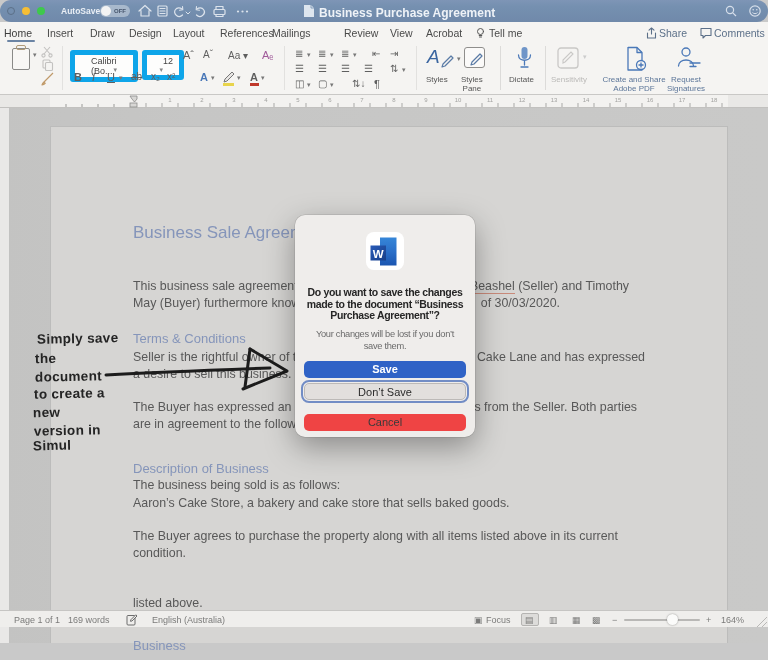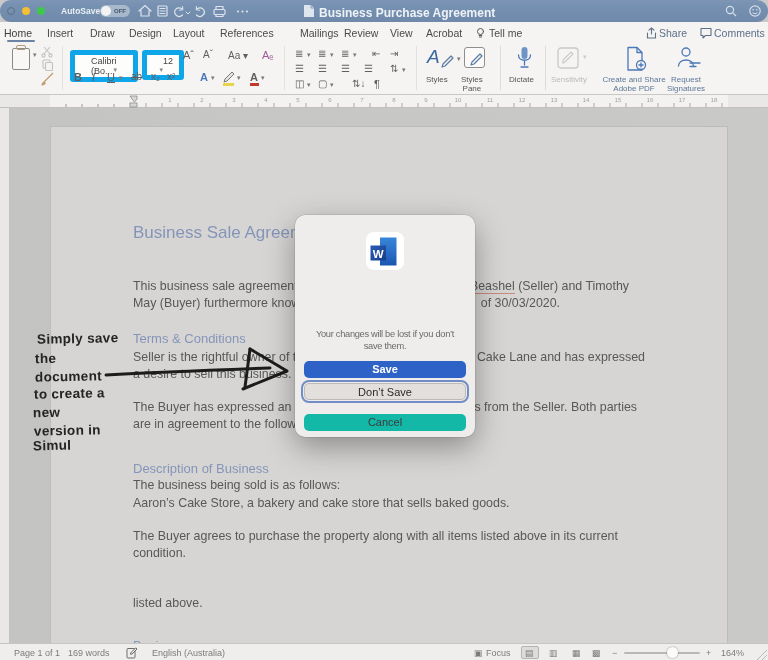--- a/index.html
+++ b/index.html
@@ -42,24 +42,24 @@
   .hand { position:absolute; font-size:13.5px; color:#242424; font-weight:600; letter-spacing:0.3px; white-space:nowrap; transform:rotate(-1.2deg); }
 
   
   #dialog { position:absolute; left:295px; top:215px; width:180px; height:222px; background:#efedeb; border-radius:10px;
      box-shadow:0 10px 30px rgba(0,0,0,0.35), 0 0 0 0.5px rgba(0,0,0,0.15); }
   #dlgTitle { position:absolute; left:5px; top:72px; width:170px; text-align:center; font-size:10.5px; font-weight:700; color:#262626; line-height:11.5px; letter-spacing:-0.35px; }
   #dlgSub { position:absolute; left:5px; top:114px; width:170px; text-align:center; font-size:9.3px; color:#6b6b6b; line-height:11.5px; letter-spacing:-0.3px; }
   .dbtn { position:absolute; left:9px; width:162px; height:17px; border-radius:5px; text-align:center; font-size:11px; line-height:17px; }
   #btnSave { top:146px; background:#2f62c6; color:#fff; font-weight:700; }
   #btnDont { top:168px; background:#e2dfdd; color:#2b2b2b; border:1px solid #bcb9b7; outline:2px solid rgba(82,116,188,0.8); outline-offset:1px; border-radius:5px; height:17px; line-height:16px; }
-  #btnCancel { top:199px; background:#14b8a6; color:#3a3a3a; }
-
-  
-  #statusbar { position:absolute; left:0; top:643px; width:768px; height:17px; background:#efeeec; border-top:1px solid #c6c5c3; font-size:9px; color:#7b7b7a; }
+  #btnCancel { top:199px; background:#ef4444; color:#3a3a3a; }
+
+  
+  #statusbar { position:absolute; left:0; top:610px; width:768px; height:17px; background:#efeeec; border-top:1px solid #c6c5c3; font-size:9px; color:#7b7b7a; }
   #statusbar span { position:absolute; top:4px; white-space:nowrap; }
 </style>
 </head>
 <body>
 
 <div id="titlebar">
   <div class="tl" style="left:7px; border:1px solid #5c7088; background:transparent;"></div>
   <div class="tl" style="left:22px; background:#f6be35;"></div>
   <div class="tl" style="left:37px; background:#3ec94c;"></div>
   <span class="tx abs" style="left:61px; top:6px; font-weight:600; font-size:8.5px;">AutoSave</span>
@@ -106,21 +106,21 @@
 </div>
 
 <div id="tabbar">
   <span class="tab" id="tabHome" style="left:4px;">Home</span>
   <div id="homeUnderline"></div>
   <span class="tab" style="left:47px;">Insert</span>
   <span class="tab" style="left:90px;">Draw</span>
   <span class="tab" style="left:129px;">Design</span>
   <span class="tab" style="left:173px;">Layout</span>
   <span class="tab" style="left:220px;">References</span>
-  <span class="tab" style="left:300px;">Mailings</span>
+  <span class="tab" style="left:272px;">Mailings</span>
   <span class="tab" style="left:344px;">Review</span>
   <span class="tab" style="left:390px;">View</span>
   <span class="tab" style="left:426px;">Acrobat</span>
   <svg class="abs" style="left:475px; top:5px;" width="11" height="12" viewBox="0 0 11 12">
     <g stroke="#555" stroke-width="1" fill="none" stroke-linecap="round">
       <circle cx="5.5" cy="4.5" r="3"></circle>
         <path d="M 4.2 8.5 h 2.6 M 4.5 10 h 2"></path>
     </g>
   </svg>
   <span class="tab" style="left:489px;">Tell me</span>
@@ -383,20 +383,21 @@
       <linearGradient id="wg2" x1="0" y1="0" x2="1" y2="1">
         <stop offset="0" stop-color="#2a5cb8"></stop>
           <stop offset="1" stop-color="#163e88"></stop>
       </linearGradient>
     </defs>
     <rect x="0" y="0" width="38" height="38" rx="8" fill="#ffffff"></rect>
     <rect x="14" y="5.5" width="16.5" height="28" fill="url(#wg)"></rect>
     <rect x="4.5" y="13.5" width="15.5" height="15" fill="url(#wg2)"></rect>
     <text x="12.2" y="25.8" font-size="11.5" font-weight="bold" fill="#ffffff" text-anchor="middle" font-family="Liberation Sans, sans-serif">W</text>
   </svg>
+  <div id="dlgTitle">Do you want to save the changes<br>made to the document “Business<br>Purchase Agreement”?</div>
   <div id="dlgSub">Your changes will be lost if you don’t<br>save them.</div>
   <div class="dbtn" id="btnDont">Don’t Save</div>
   <div class="dbtn" id="btnSave">Save</div>
   <div class="dbtn" id="btnCancel">Cancel</div>
 </div>
 
 <div id="statusbar">
   <span style="left:14px;">Page 1 of 1</span>
   <span style="left:68px;">169 words</span>
   <svg class="abs" style="left:126px; top:3px;" width="12" height="12" viewBox="0 0 12 12">

